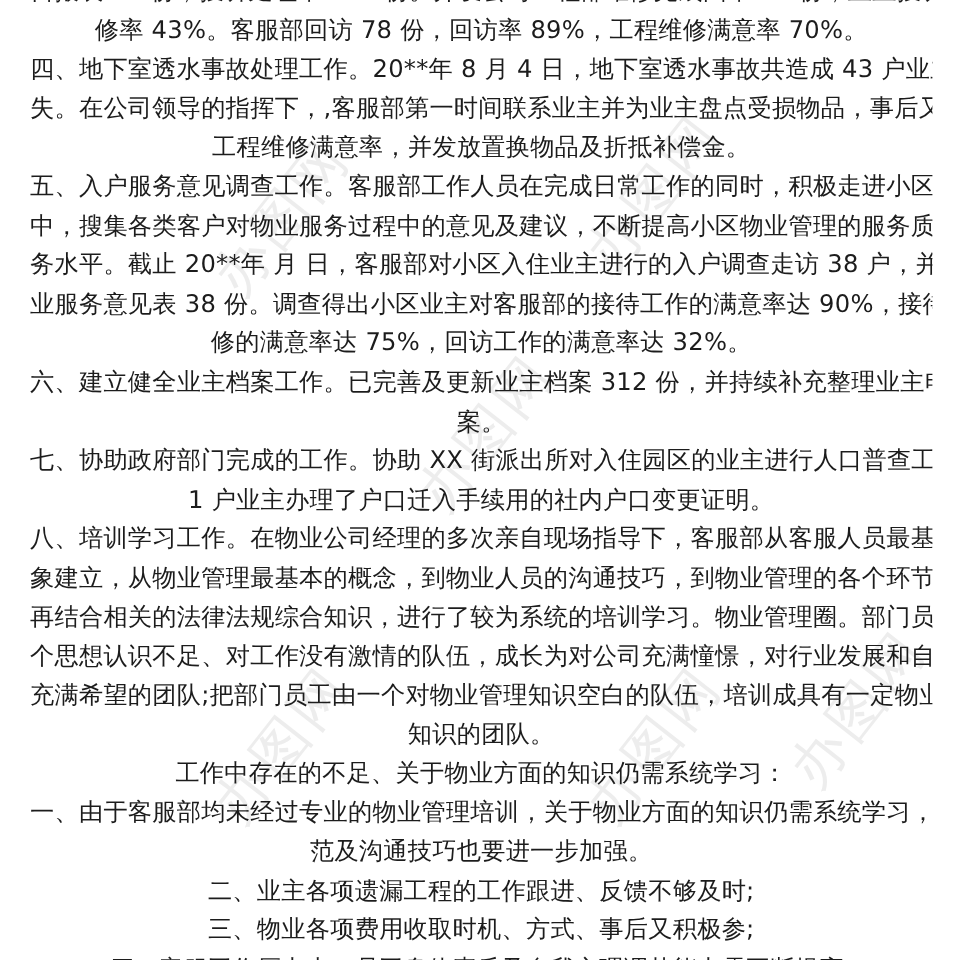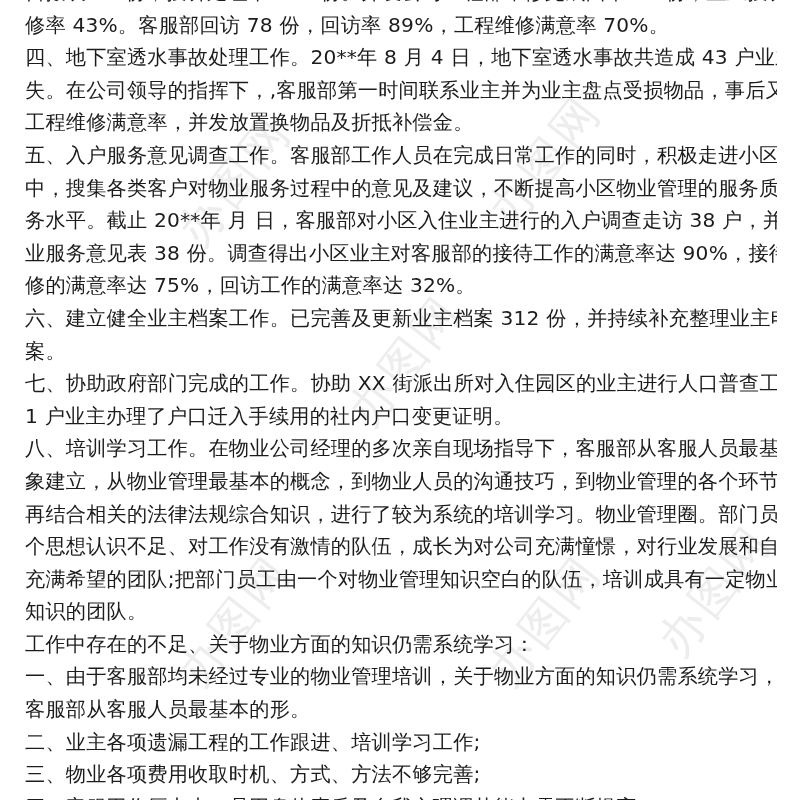--- a/index.html
+++ b/index.html
@@ -31,20 +31,21 @@
     font-size: 20.2px;
     line-height: 32.6px;
     color: #1c1c1c;
     letter-spacing: 0.2px;
   }
   .line {
     display: block;
     white-space: nowrap;
     height: 32.6px;
     overflow: hidden;
+    text-align: center;
   }
   .justify {
     text-align: justify;
     text-align-last: justify;
   }
   .watermark {
     position: absolute;
     font-family: "DejaVu Sans", sans-serif;
     font-size: 46px;
     color: rgba(190, 190, 190, 0.28);
@@ -82,19 +83,19 @@
     <span class="line justify">七、协助政府部门完成的工作。协助 XX 街派出所对入住园区的业主进行人口普查工作。为</span>
     <span class="line">1 户业主办理了户口迁入手续用的社内户口变更证明。</span>
     <span class="line justify">八、培训学习工作。在物业公司经理的多次亲自现场指导下，客服部从客服人员最基本的形</span>
     <span class="line justify">象建立，从物业管理最基本的概念，到物业人员的沟通技巧，到物业管理的各个环节工作，</span>
     <span class="line justify">再结合相关的法律法规综合知识，进行了较为系统的培训学习。物业管理圈。部门员工由一</span>
     <span class="line justify">个思想认识不足、对工作没有激情的队伍，成长为对公司充满憧憬，对行业发展和自身成长</span>
     <span class="line justify">充满希望的团队;把部门员工由一个对物业管理知识空白的队伍，培训成具有一定物业管理</span>
     <span class="line">知识的团队。</span>
     <span class="line">工作中存在的不足、关于物业方面的知识仍需系统学习：</span>
     <span class="line justify">一、由于客服部均未经过专业的物业管理培训，关于物业方面的知识仍需系统学习，服务规</span>
-    <span class="line">客服部从客服人员最基本的形。</span>
-    <span class="line">二、业主各项遗漏工程的工作跟进、培训学习工作;</span>
-    <span class="line">三、物业各项费用收取时机、方式、方法不够完善;</span>
+    <span class="line">范及沟通技巧也要进一步加强。</span>
+    <span class="line">二、业主各项遗漏工程的工作跟进、反馈不够及时;</span>
+    <span class="line">三、物业各项费用收取时机、方式、事后又积极参;</span>
     <span class="line">四、客服工作压力大，员工身体素质及自我心理调节能力需不断提高;</span>
 
   </div>
 </div>
 
 </body></html>

